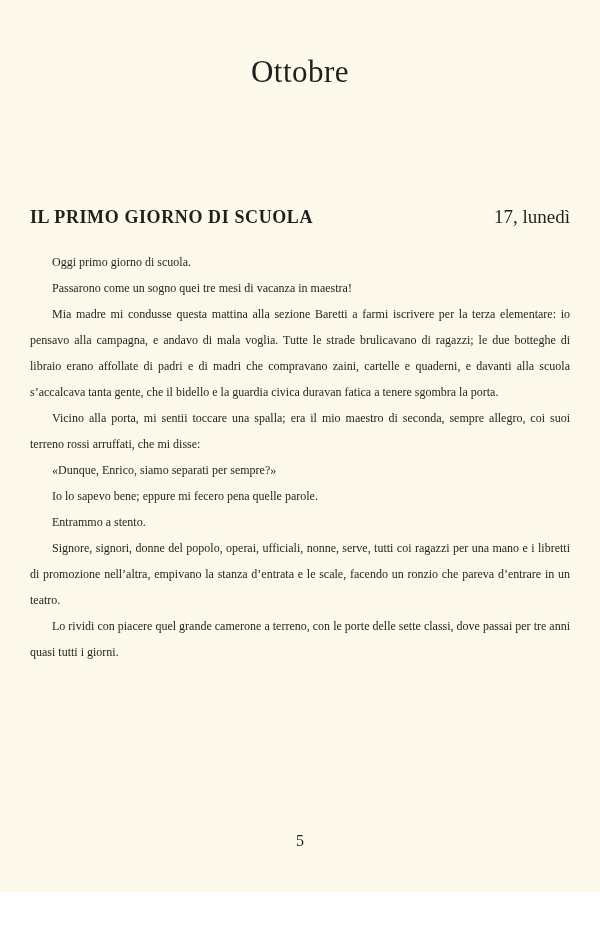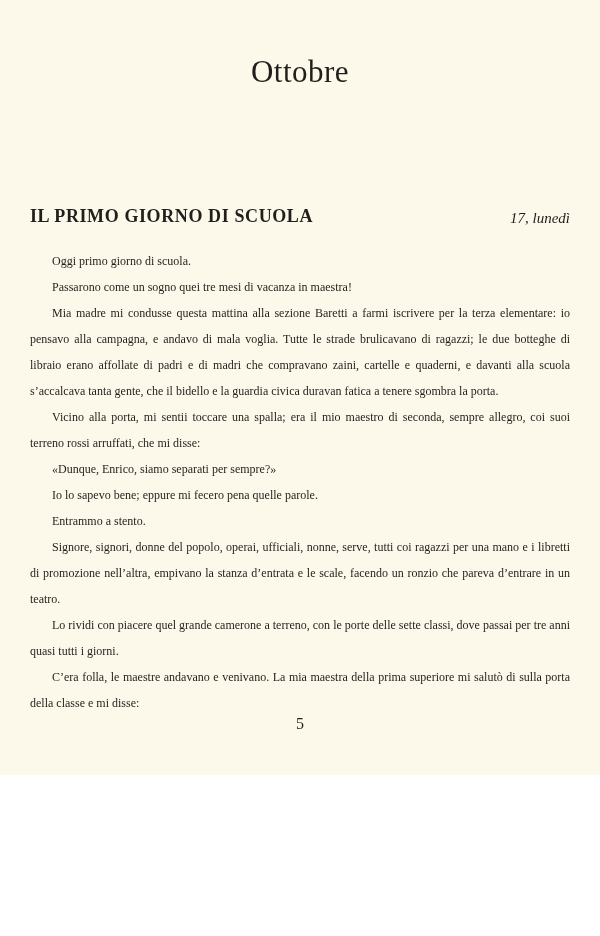--- a/index.html
+++ b/index.html
@@ -2,21 +2,21 @@
 <html lang="it"><head>
 <meta charset="utf-8">
 <style>
   html, body {
     margin: 0;
     padding: 0;
     background: #ffffff;
   }
   .page {
     width: 600px;
-    height: 775px;
+    height: 892px;
     margin: 0 auto;
     background: #fcf9ea;
     color: #201f1c;
     font-family: "Liberation Serif", "DejaVu Serif", serif;
     box-sizing: border-box;
     padding: 0 30px;
     position: relative;
     overflow: hidden;
   }
   .chapter-title {
@@ -32,22 +32,21 @@
     display: flex;
     justify-content: space-between;
     align-items: flex-end;
   }
   .section-heading {
     font-weight: 700;
     font-size: 18px;
     letter-spacing: 0.6px;
   }
   .section-date {
-    font-style: italic;
-    font-size: 15px;
+    font-size: 19px;
   }
   .body-text {
     margin-top: 21px;
     font-size: 12px;
     line-height: 26px;
     text-align: justify;
   }
   .body-text p {
     margin: 0;
     text-indent: 22px;
@@ -76,18 +75,17 @@
   <div class="body-text">
     <p>Oggi primo giorno di scuola.</p>
     <p>Passarono come un sogno quei tre mesi di vacanza in maestra!</p>
     <p>Mia madre mi condusse questa mattina alla sezione Baretti a farmi iscrivere per la terza elementare: io pensavo alla campagna, e andavo di mala voglia. Tutte le strade brulicavano di ragazzi; le due botteghe di libraio erano affollate di padri e di madri che compravano zaini, cartelle e quaderni, e davanti alla scuola s’accalcava tanta gente, che il bidello e la guardia civica duravan fatica a tenere sgombra la porta.</p>
     <p>Vicino alla porta, mi sentii toccare una spalla; era il mio maestro di seconda, sempre allegro, coi suoi terreno rossi arruffati, che mi disse:</p>
     <p>«Dunque, Enrico, siamo separati per sempre?»</p>
     <p>Io lo sapevo bene; eppure mi fecero pena quelle parole.</p>
     <p>Entrammo a stento.</p>
     <p>Signore, signori, donne del popolo, operai, ufficiali, nonne, serve, tutti coi ragazzi per una mano e i libretti di promozione nell’altra, empivano la stanza d’entrata e le scale, facendo un ronzio che pareva d’entrare in un teatro.</p>
     <p>Lo rividi con piacere quel grande camerone a terreno, con le porte delle sette classi, dove passai per tre anni quasi tutti i giorni.</p>
-    <p>C’era folla, le maestre andavano e venivano. La mia maestra della prima superiore mi salutò di sulla porta della classe e mi disse:</p>
   </div>
 
   <div class="page-number">5</div>
 
 </div>
 
 </body></html>

